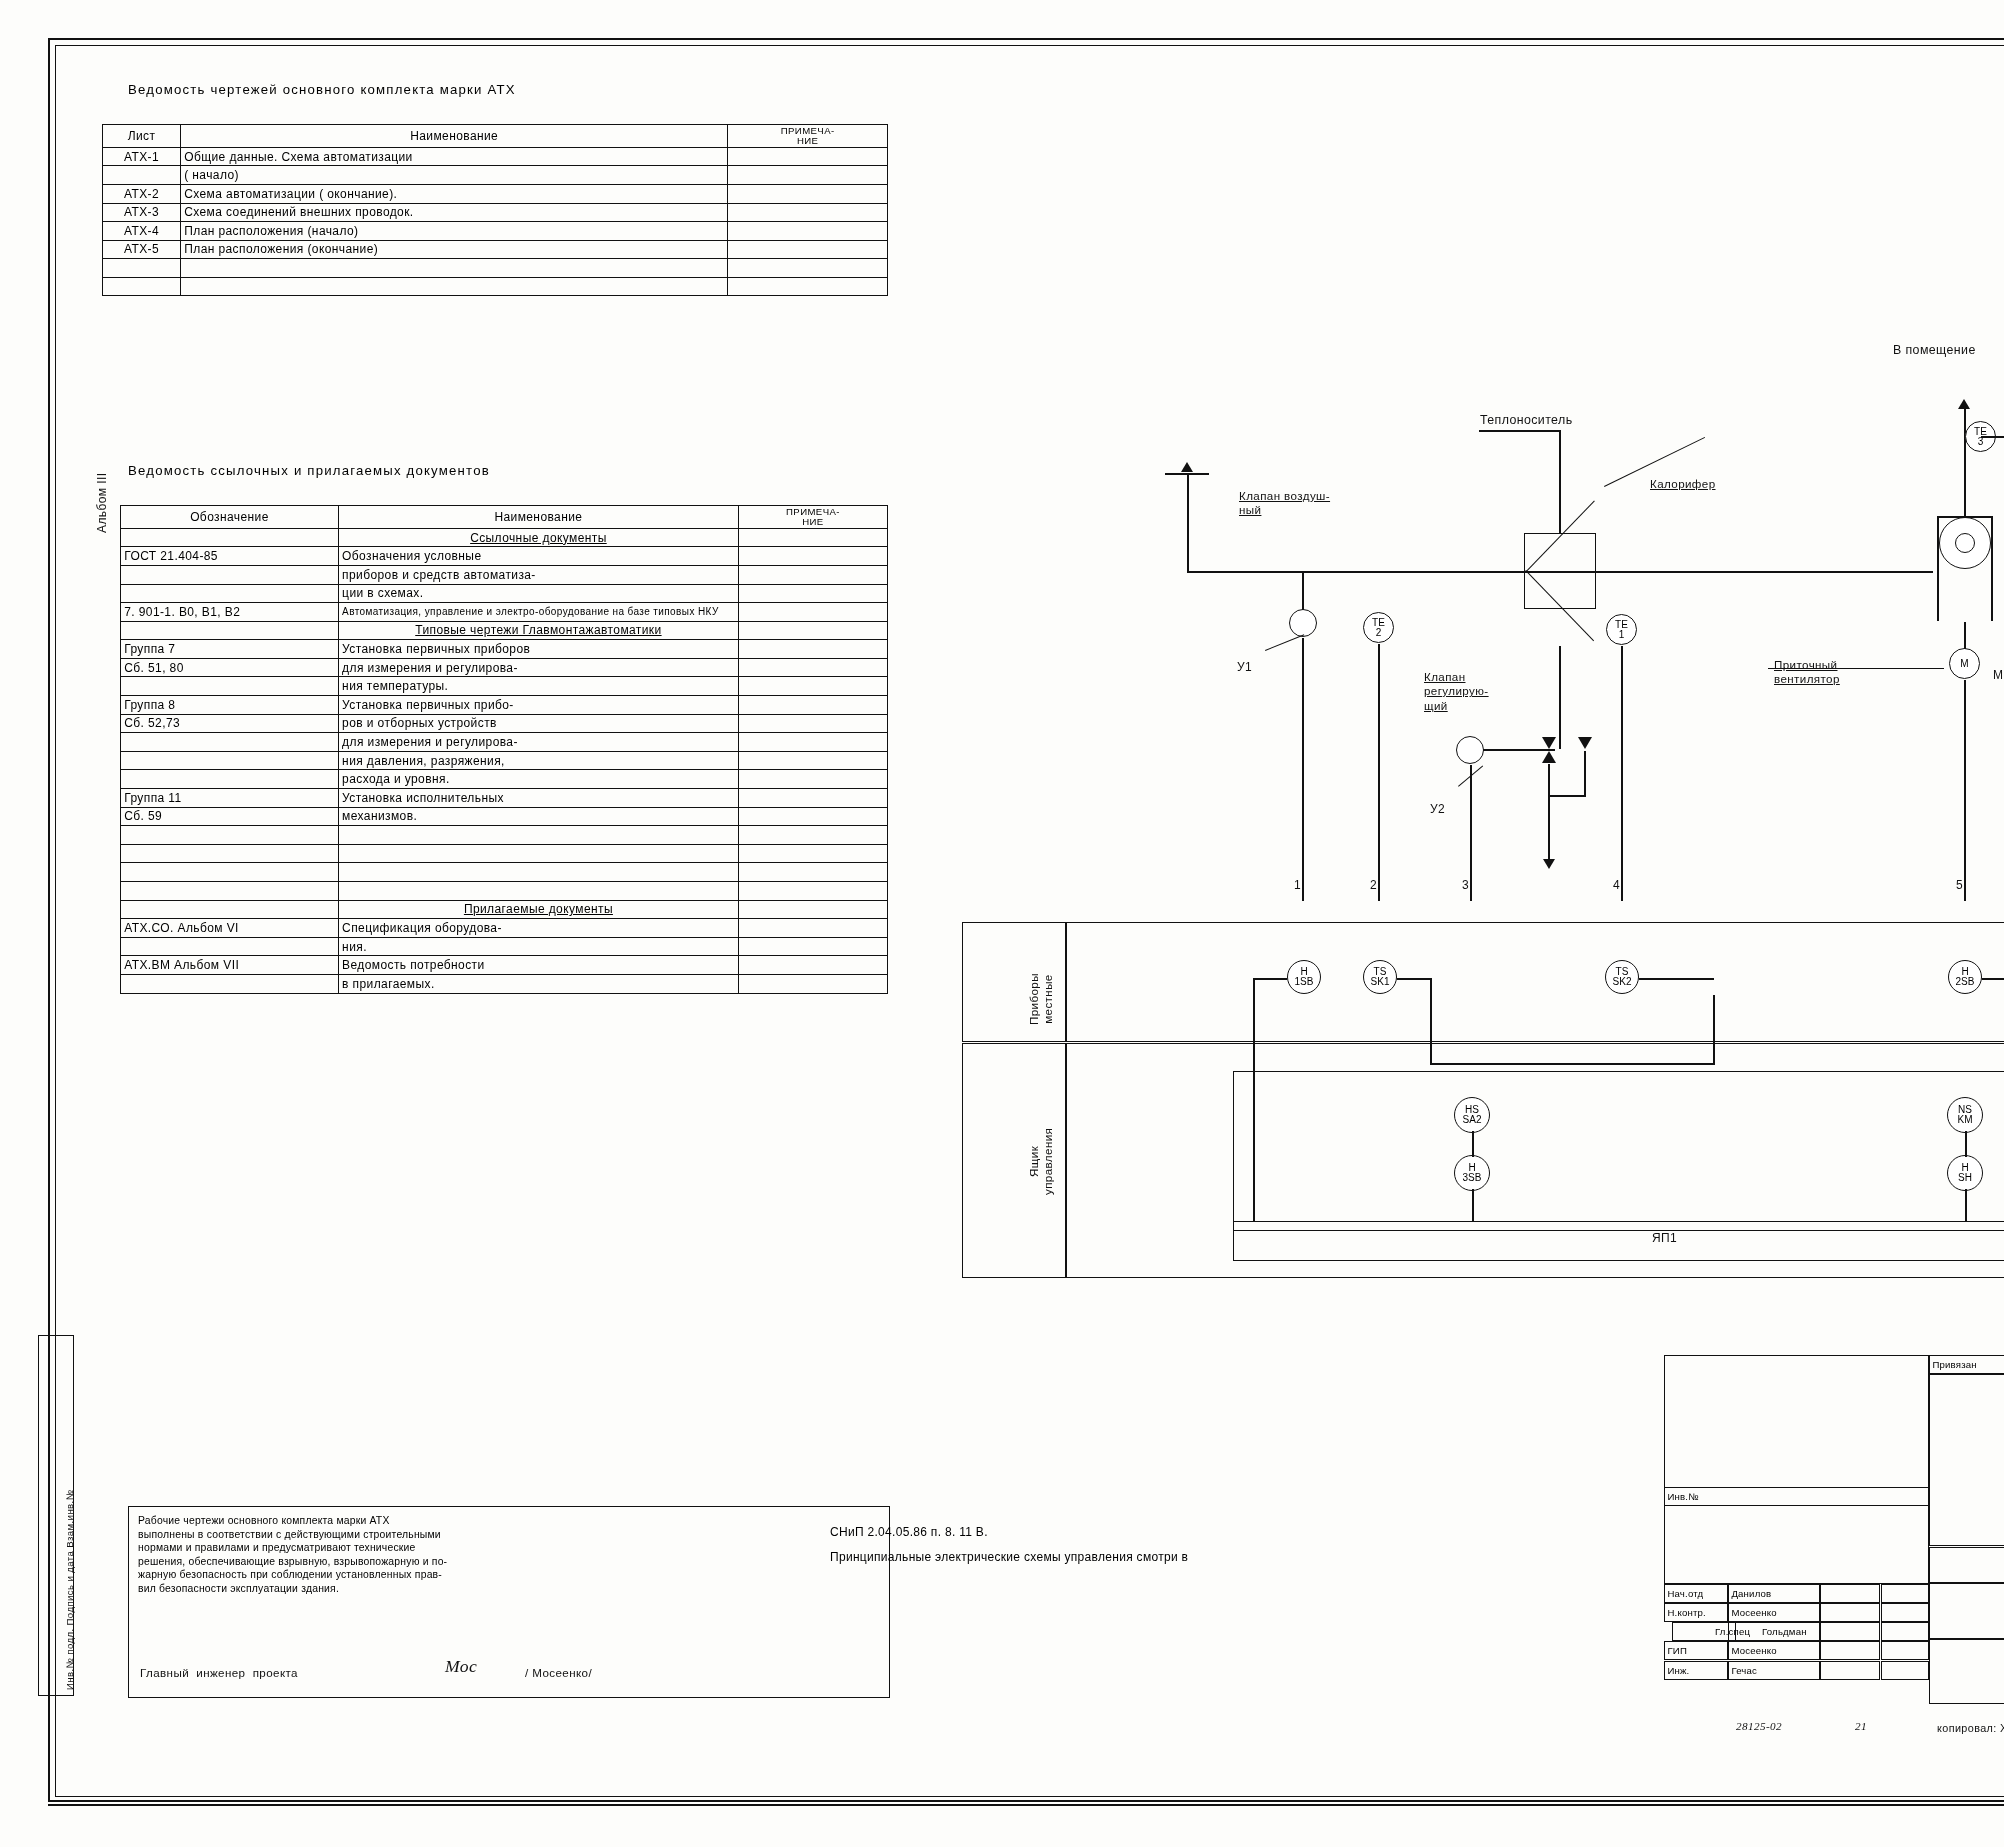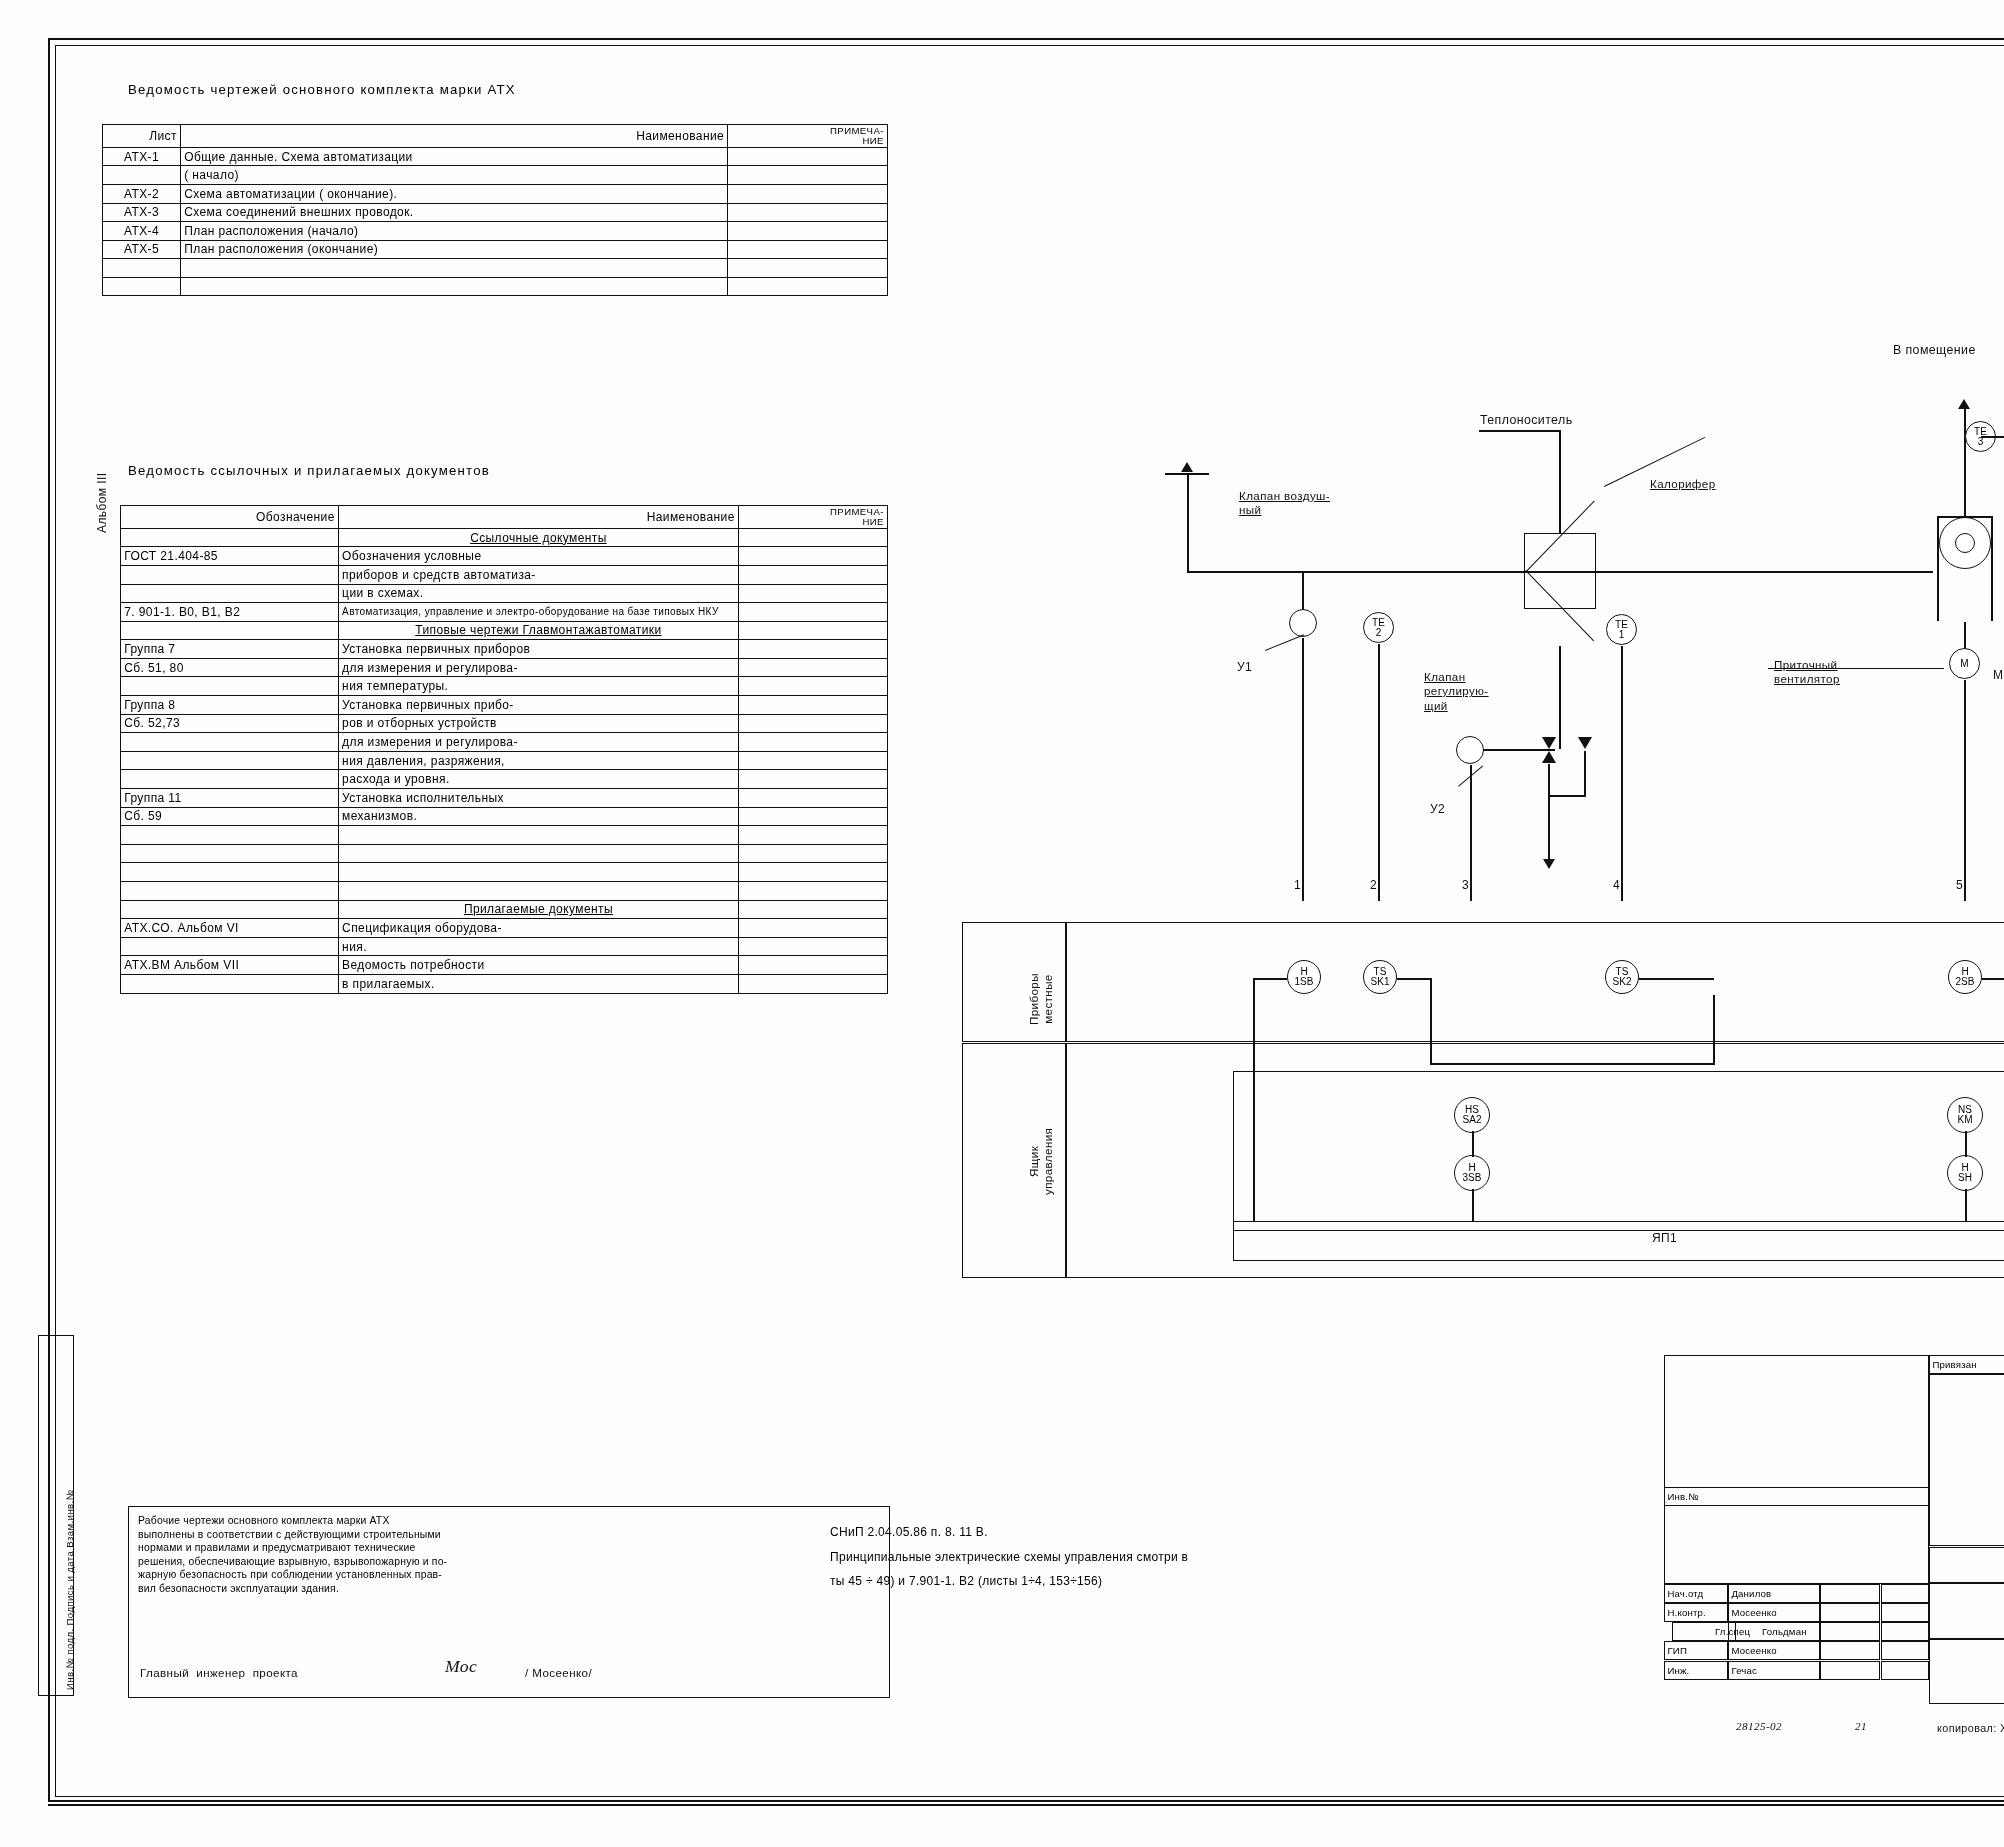--- a/index.html
+++ b/index.html
@@ -16,21 +16,21 @@
   #frame{position:absolute;left:48px;top:38px;width:2438px;height:1764px;border:2.4px solid #111;box-sizing:border-box;}
   #frame2{position:absolute;left:55px;top:45px;width:2424px;height:1752px;border:0.8px solid #111;box-sizing:border-box;}
 
   
   #stub{position:absolute;left:38px;top:1335px;width:36px;height:361px;border:1.2px solid #111;box-sizing:border-box;}
   .vtext{position:absolute;transform-origin:0 0;white-space:nowrap;letter-spacing:0.4px;}
 
   
   table.t{position:absolute;border-collapse:collapse;font-size:12px;letter-spacing:0.4px;}
   table.t td,table.t th{border:0.8px solid #111;padding:0.8px 3.2px;height:16px;vertical-align:middle;font-weight:400;}
-  table.t th{text-align:right;font-weight:400;}
+  table.t th{text-align:center;font-weight:400;}
   .c{text-align:center;}
   .u{text-decoration:underline;}
   .sm{font-size:10px;}
 
   .ttl{position:absolute;font-size:13.2px;letter-spacing:1.2px;}
 
   
   .circ{position:absolute;border:1.2px solid #111;border-radius:50%;box-sizing:border-box;
         display:flex;flex-direction:column;align-items:center;justify-content:center;
         font-size:10px;line-height:1.0;background:#fff;}
@@ -264,21 +264,20 @@
       <div>жарную безопасность при соблюдении  установленных прав-</div>
       <div>вил безопасности эксплуатации здания.</div>
     </div>
   <div class="lbl" style="left:140px;top:1666px;font-size:11.6px;">Главный  инженер  проекта</div>
   <div class="lbl hand" style="left:445px;top:1656px;font-size:17.6px;">Мос</div>
   <div class="lbl" style="left:525px;top:1666px;font-size:11.6px;">/ Мосеенко/</div>
 
   <div id="cnotes" style="position:absolute;left:830px;top:1520px;width:786px;font-size:12px;line-height:2.05;letter-spacing:0.3px;">
       <div>СНиП 2.04.05.86 п. 8. 11 В.</div>
       <div>Принципиальные  электрические  схемы управления смотри в</div>
-      <div>ты 45 ÷ 49) и 7.901-1. В2 (листы 1÷4, 153÷156)</div>
     </div>
 
   <div class="lbl" style="left:1893px;top:343px;font-size:12.4px;">В помещение</div>
   <div class="lbl" style="left:1480px;top:413px;font-size:12.4px;">Теплоноситель</div>
   <div class="lbl u" style="left:1239px;top:489px;font-size:11.6px;line-height:1.25;white-space:pre;">Клапан воздуш-
 ный</div>
   <div class="lbl u" style="left:1650px;top:477px;font-size:11.6px;">Калорифер</div>
   <div class="lbl u" style="left:1424px;top:670px;font-size:11.6px;line-height:1.25;white-space:pre;">Клапан
 регулирую-
 щий</div>

